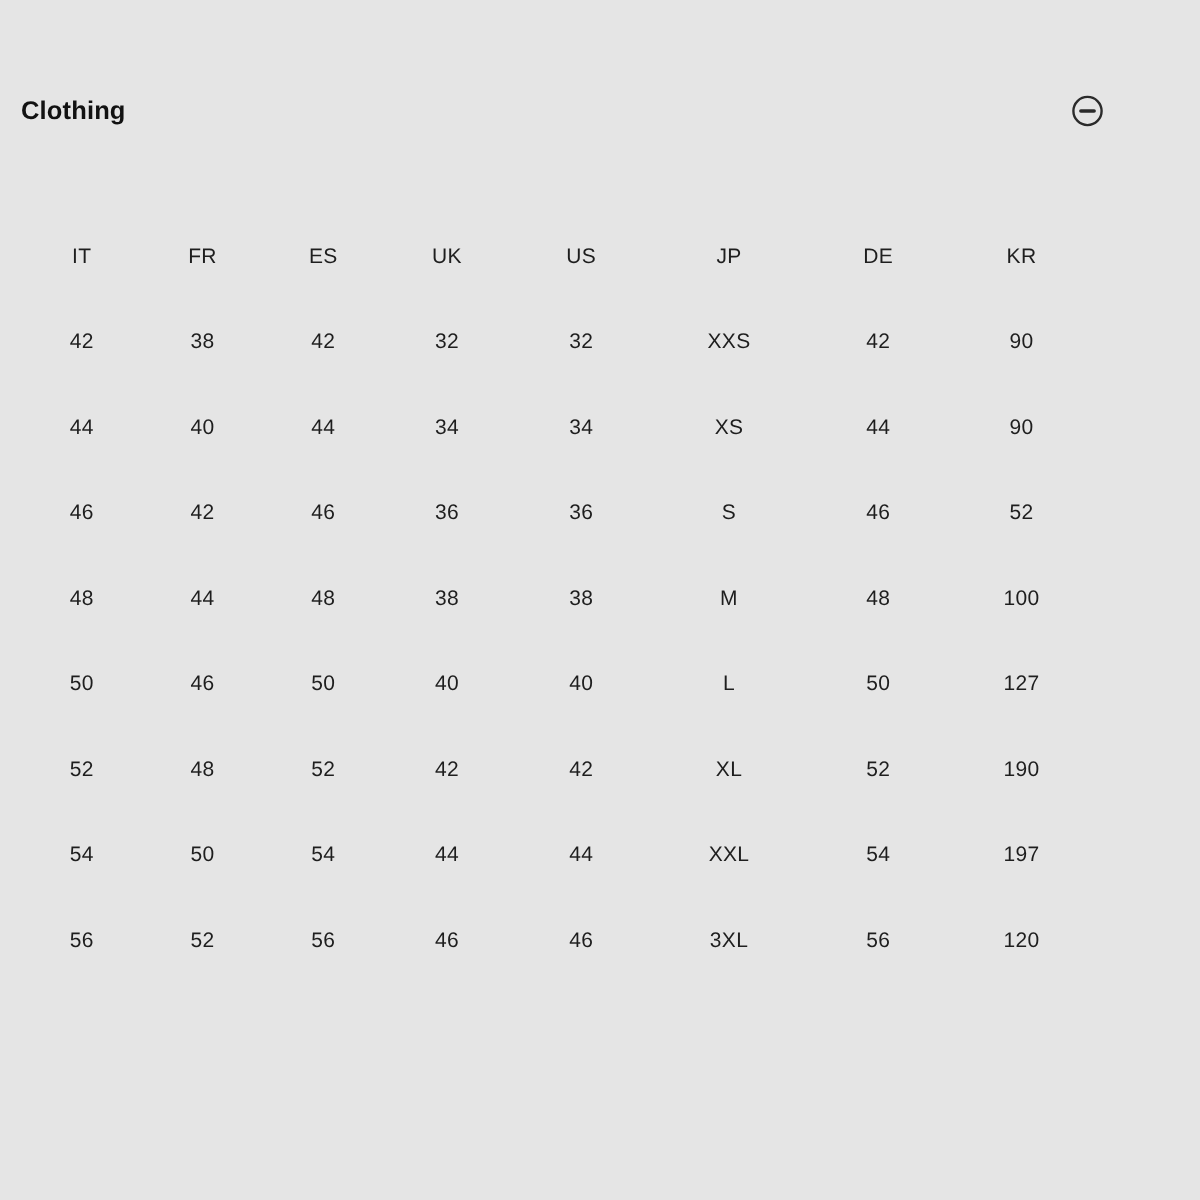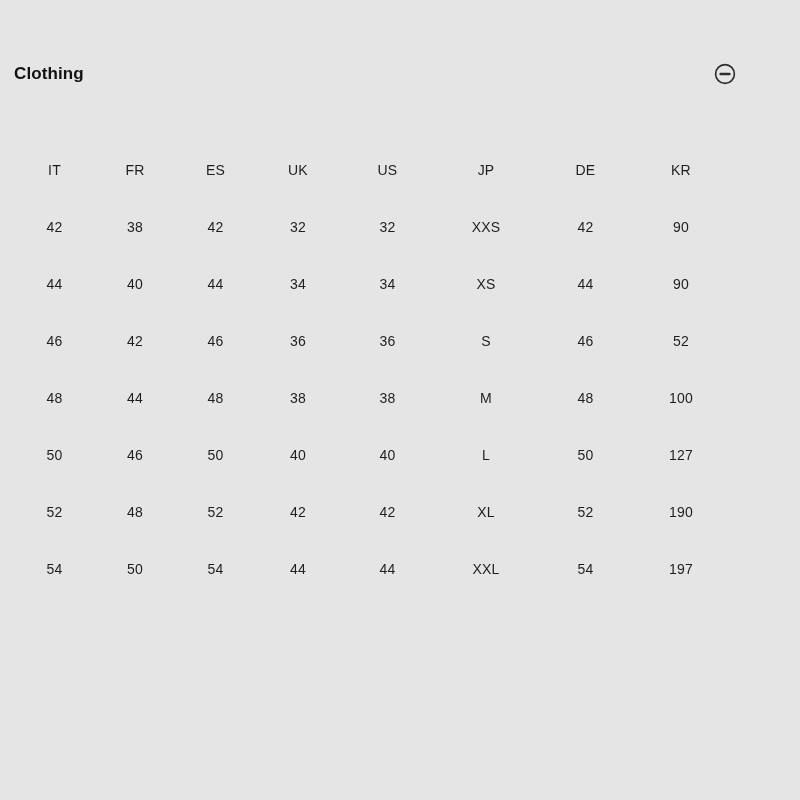--- a/index.html
+++ b/index.html
@@ -170,16 +170,26 @@
         <tr>
           <td>54</td>
           <td>50</td>
           <td>54</td>
           <td>44</td>
           <td>44</td>
           <td>XXL</td>
           <td>54</td>
           <td>197</td>
         </tr>
+        <tr>
+          <td>56</td>
+          <td>52</td>
+          <td>56</td>
+          <td>46</td>
+          <td>46</td>
+          <td>3XL</td>
+          <td>56</td>
+          <td>120</td>
+        </tr>
       </tbody>
   </table>
 
 </div>
 
 </body></html>

